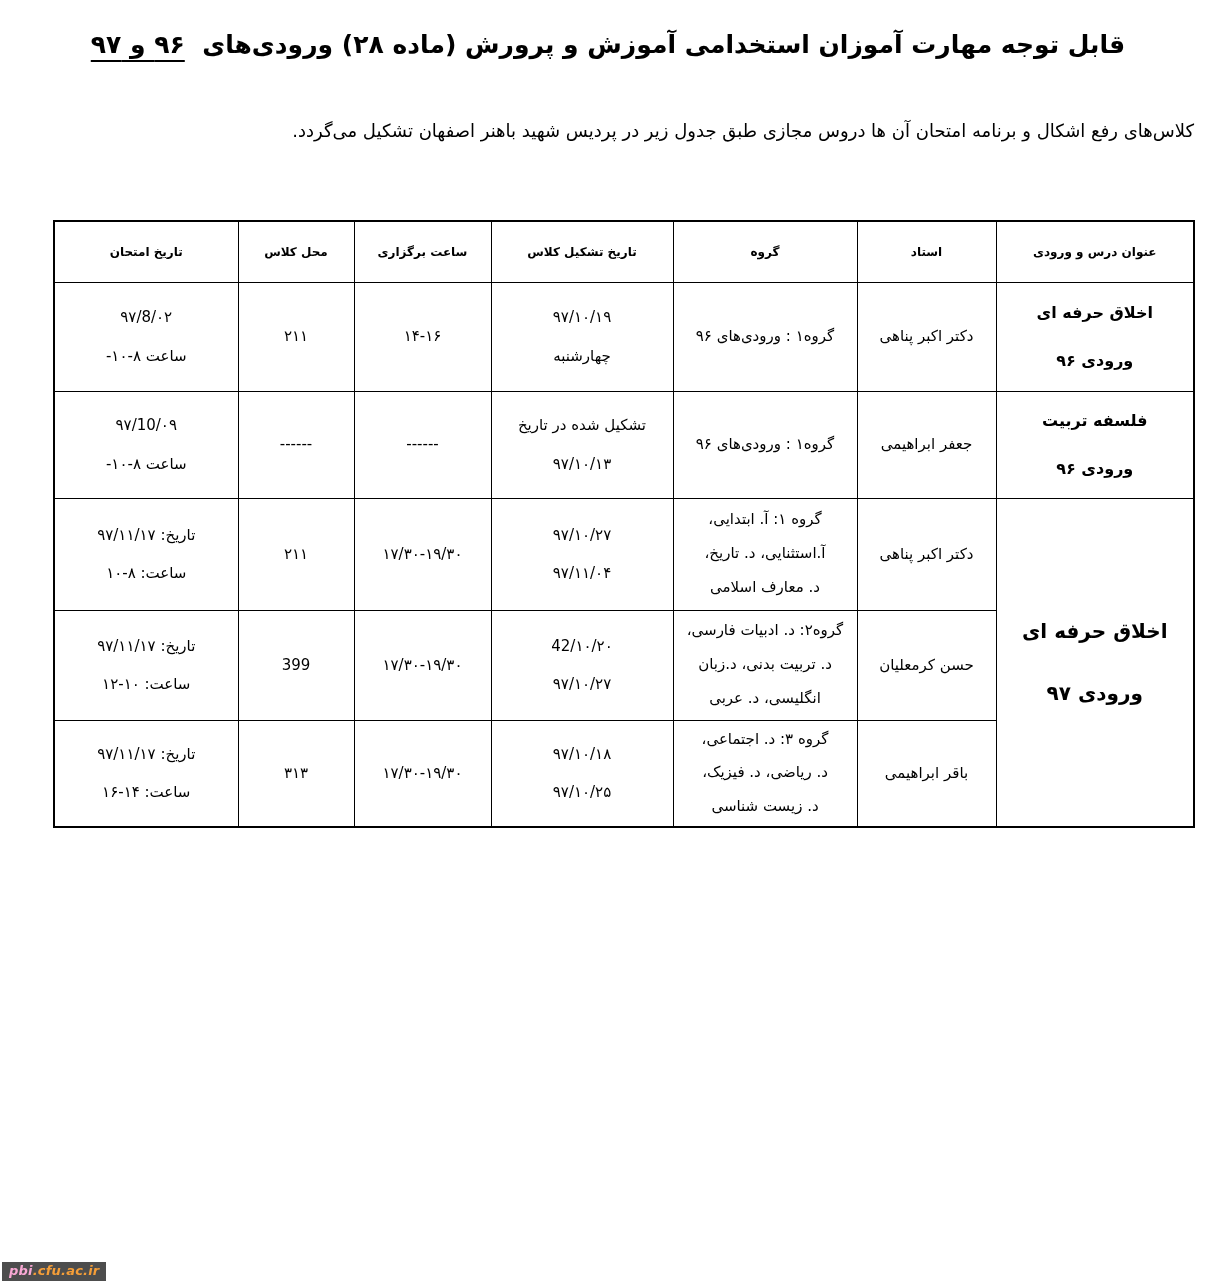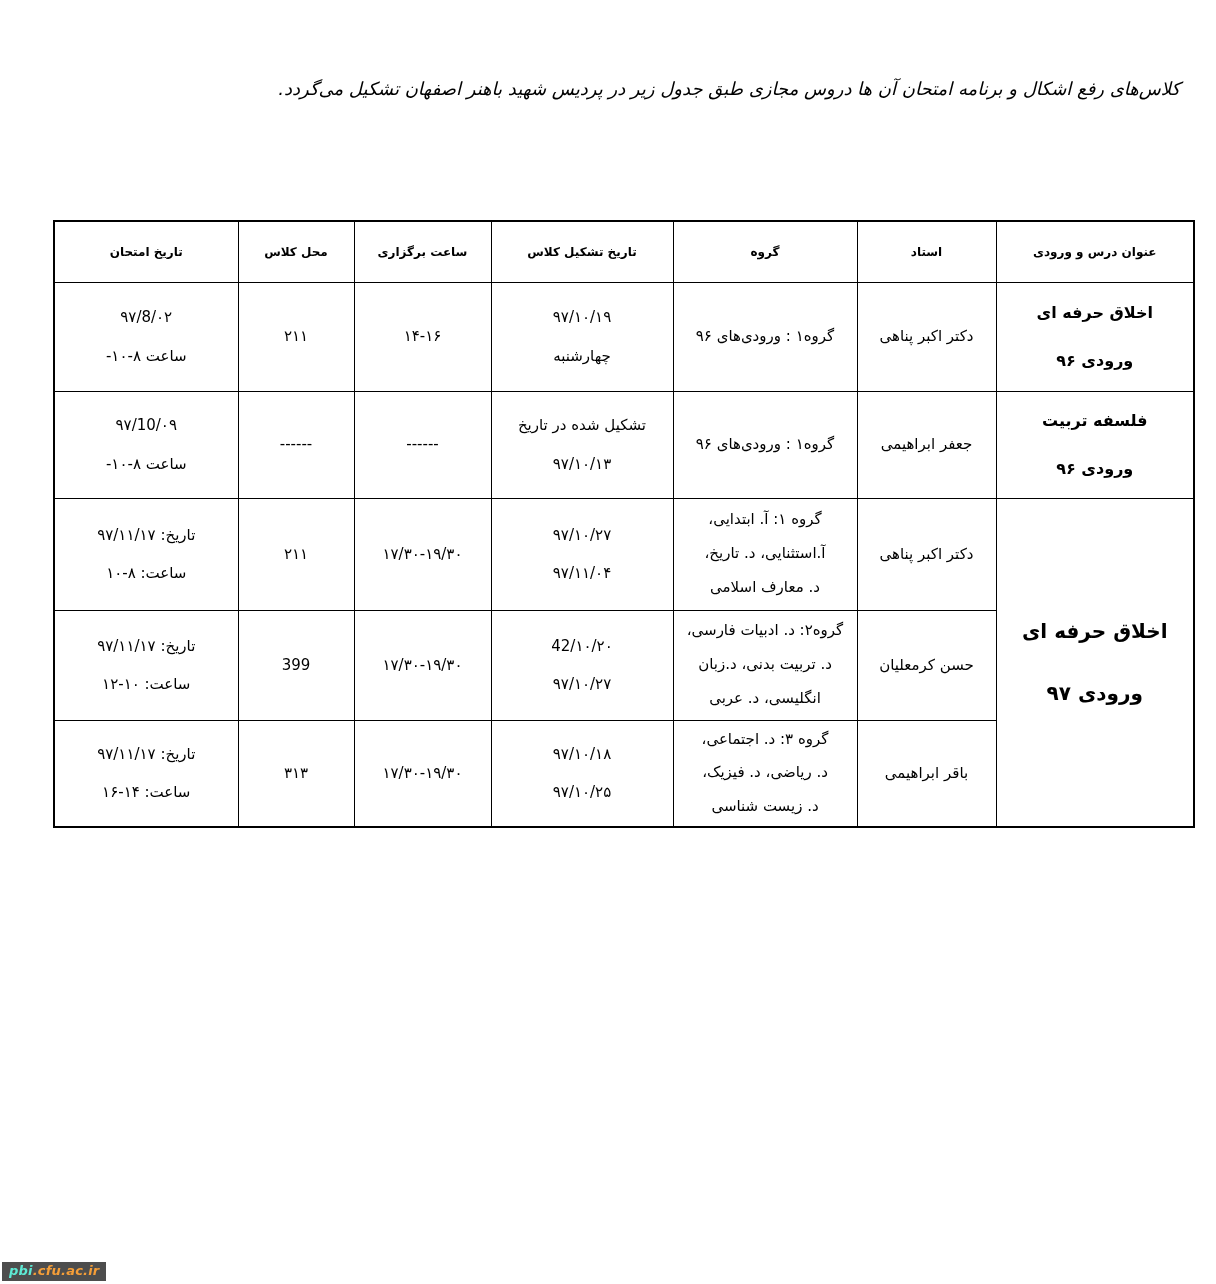--- a/index.html
+++ b/index.html
@@ -15,23 +15,23 @@
     margin-top:26px; text-align:center;
     font-size:25px; font-weight:bold; line-height:1.5;
   }
   .doc-title .underlined {
     text-decoration:underline;
     text-decoration-thickness:2px;
     text-underline-offset:7px;
   }
 
   .doc-subtitle {
-    margin-top:78px; padding-left:30px;
-    text-align:right; padding-right:36px;
-    font-size:18px; white-space:nowrap;font-style:italic;
+    margin-top:56px; padding-left:30px;
+    text-align:right; padding-right:22px;
+    font-size:18px; white-space:nowrap;
   }
 
   table.schedule {
     position:absolute; top:220px; right:21px;
     width:1140px; border-collapse:collapse; table-layout:fixed;
     border:2px solid #000;
   }
   table.schedule th, table.schedule td {
     border:1px solid #000;
     text-align:center; vertical-align:middle;
@@ -57,20 +57,24 @@
     padding:1px 7px 3px 7px;
     font-size:13px; font-weight:bold; font-style:italic;
     letter-spacing:0.2px;
   }
 </style>
 </head>
 <body>
 
 <div class="page">
 
+  <div class="doc-title">
+    <span>قابل توجه مهارت آموزان استخدامی آموزش و پرورش (ماده ۲۸) ورودی‌های</span>
+    <span>&nbsp;</span><span class="underlined">۹۶ و ۹۷</span>
+  </div>
 
   <div class="doc-subtitle">کلاس‌های رفع اشکال و برنامه امتحان آن ها دروس مجازی طبق جدول زیر در پردیس شهید باهنر اصفهان تشکیل می‌گردد.</div>
 
   <table class="schedule">
     <colgroup>
       <col style="width:198px">
         <col style="width:139px">
         <col style="width:184px">
       <col style="width:182px">
         <col style="width:137px">
@@ -148,16 +152,16 @@
 ۹۷/۱۰/۲۵</td>
         <td class="cell">۱۷/۳۰-۱۹/۳۰</td>
         <td class="cell">۳۱۳</td>
         <td class="cell">تاریخ: ۹۷/۱۱/۱۷
 ساعت: ۱۴-۱۶</td>
       </tr>
     </tbody>
   </table>
 
   <div class="watermark" style="background: rgb(77, 77, 77);">
-    <span style="color: #5eead4;">pbi</span><span style="color: rgb(245, 158, 56); margin-top: 28px;">.cfu.ac.ir</span>
+    <span style="color: #f9a8d4;">pbi</span><span style="color: rgb(245, 158, 56); margin-top: 28px;">.cfu.ac.ir</span>
   </div>
 
 </div>
 
 </body></html>

